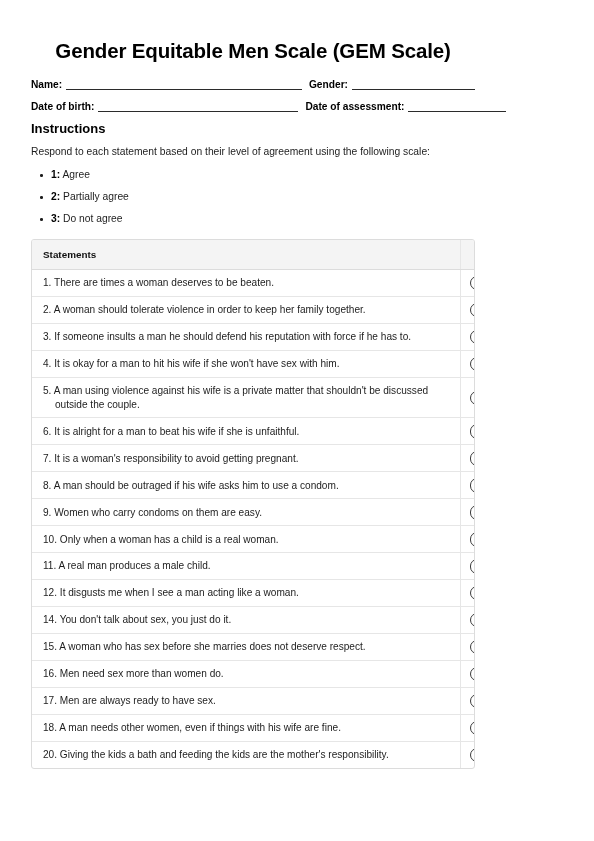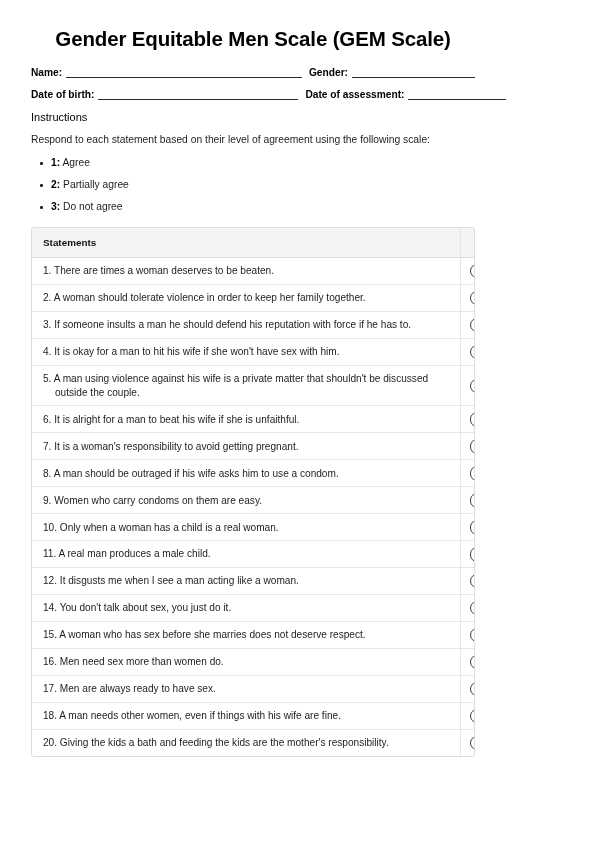--- a/index.html
+++ b/index.html
@@ -12,21 +12,21 @@
     height: 841px;
     font-family: "Liberation Sans", sans-serif;
     color: #1a1a1a;
     -webkit-font-smoothing: antialiased;
   }
   .page {
     position: relative;
     width: 506px;
     height: 841px;
     box-sizing: border-box;
-    padding: 0 31px;
+    padding: 12px 31px;
     overflow: hidden;
   }
 
   
   .title {
     text-align: center;
     font-size: 20.5px;
     font-weight: bold;
     letter-spacing: -0.15px;
     color: #000000;
@@ -58,22 +58,22 @@
     height: 11px;
     margin: 0 0 1px 4px;
   }
   .field-line.gender  { flex: 0 0 123px; }
   .field-line.dob     { flex: 0 0 200px; }
   .field-line.assess  { flex: 0 0 123px; }
   .field-gap { flex: 0 0 7px; }
 
   
   .instructions-heading {
-    font-size: 11px;
-    font-weight: normal;
+    font-size: 13px;
+    font-weight: bold;
     color: #000;
     margin-top: 9px;
     margin-bottom: 0;
     line-height: 14px;
   }
   .instructions-text {
     font-size: 10.3px;
     color: #1d1d1d;
     margin-top: 9px;
     line-height: 14px;

